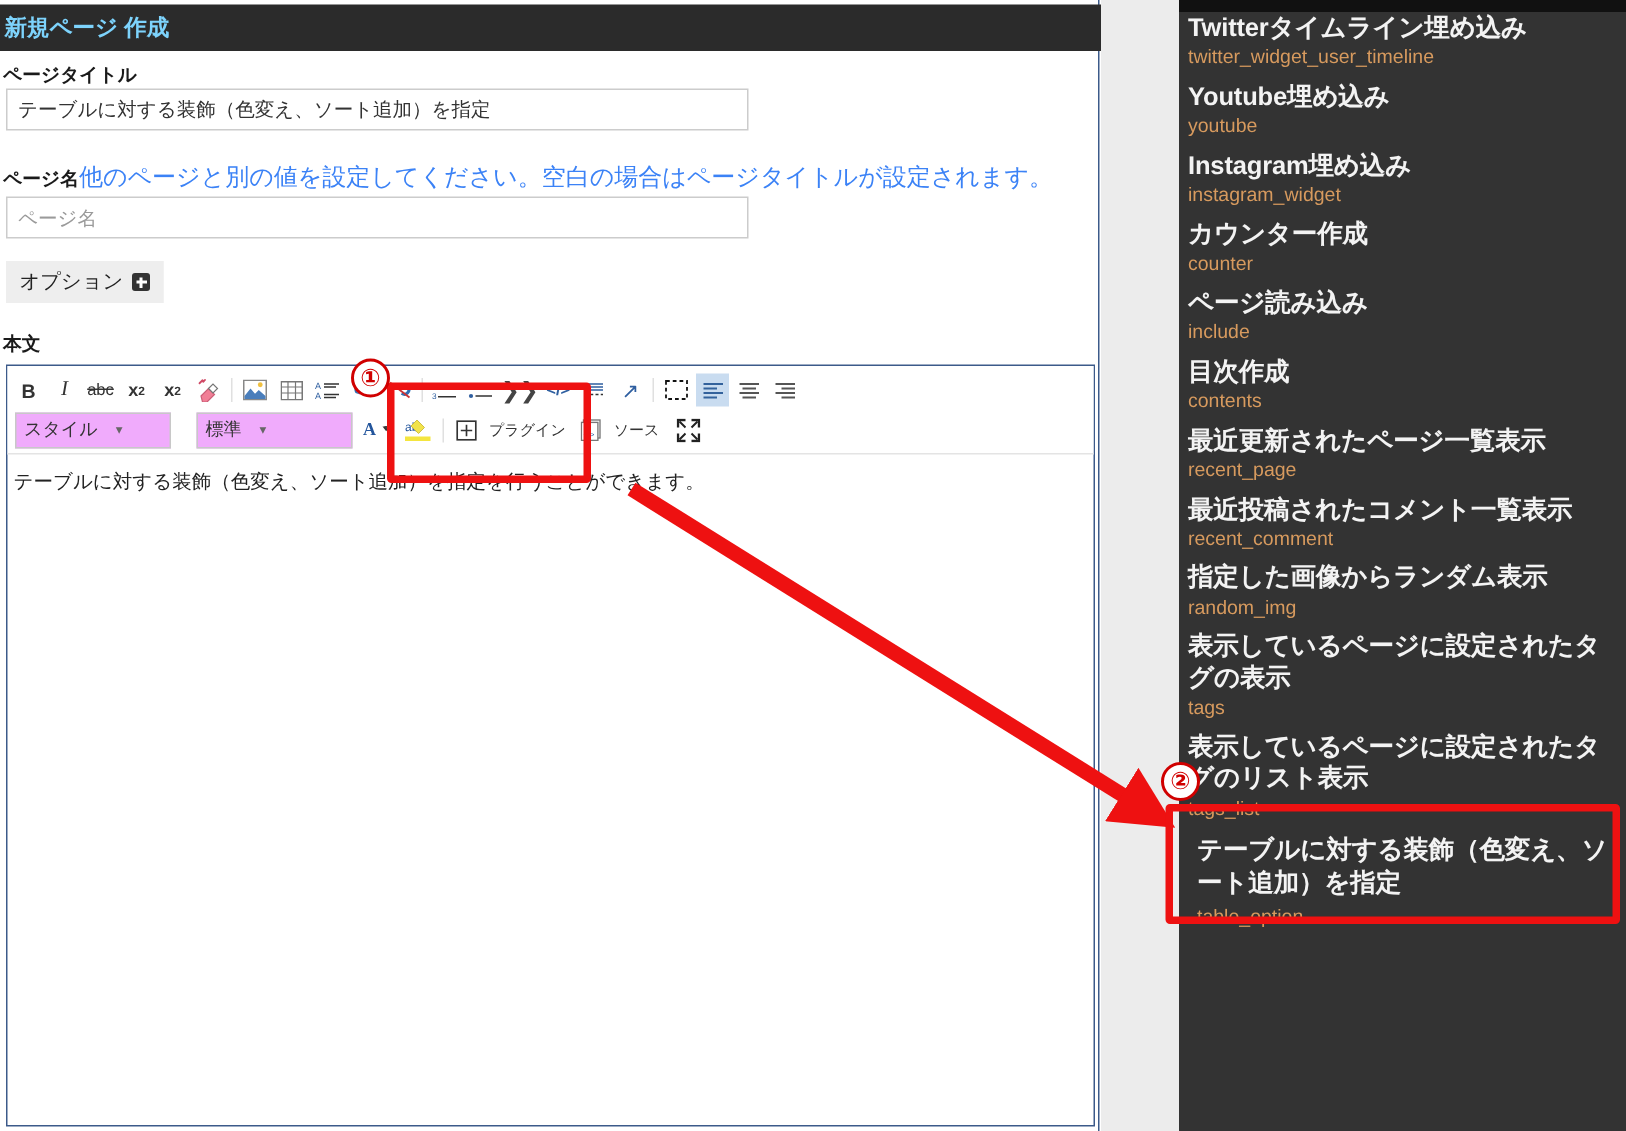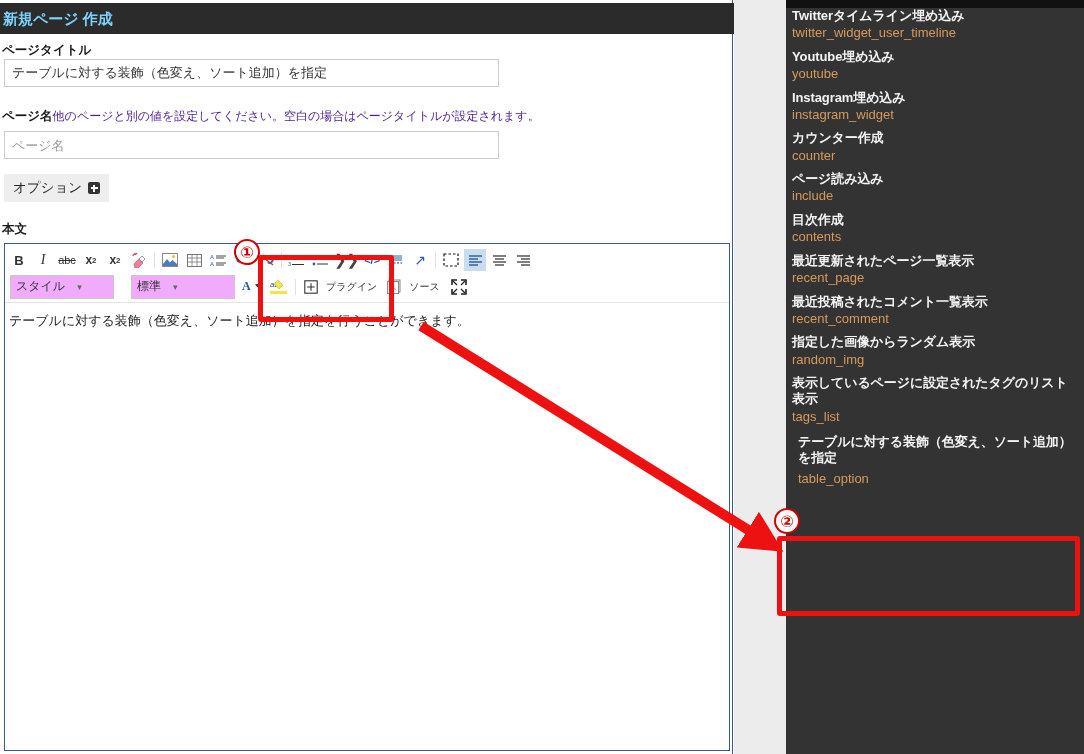--- a/index.html
+++ b/index.html
@@ -34,22 +34,22 @@
 
   .field-label {
     position: absolute;
     font-size: 12.5px;
     font-weight: bold;
     color: #1a1a1a;
     white-space: nowrap;
   }
   .field-label .hint {
     font-weight: normal;
-    color: #4c1d95;
-    font-size: 12px;
+    color: #3b82f6;
+    font-size: 16px;
     text-align: right;
   }
 
   .text-input {
     position: absolute;
     left: 4px;
     width: 495px;
     height: 28px;
     border: 1px solid #cccccc;
     background: #ffffff;
@@ -153,21 +153,21 @@
     width: 298px; height: 754px;
     background: #333333;
     box-sizing: border-box;
     padding: 0 6px;
     overflow: hidden;
   }
   .sb-topbar { height: 8px; background: #111111; margin: 0 -6px; }
   .sb-item { margin-bottom: 7px; cursor: pointer; }
   .sb-title {
     color: #f3f3f3;
-    font-size: 13px;
+    font-size: 17px;
     font-weight: bold;
     line-height: 1.25;
     letter-spacing: -0.1px;
   }
   .sb-code {
     color: #d79a5e;
     font-size: 13px;
     line-height: 1.35;
     font-family: "Liberation Sans", "DejaVu Sans", sans-serif;
   }
@@ -407,20 +407,24 @@
       <div class="sb-title">最近更新されたページ一覧表示</div>
       <div class="sb-code">recent_page</div>
     </div>
     <div class="sb-item">
       <div class="sb-title">最近投稿されたコメント一覧表示</div>
       <div class="sb-code">recent_comment</div>
     </div>
     <div class="sb-item">
       <div class="sb-title">指定した画像からランダム表示</div>
       <div class="sb-code">random_img</div>
+    </div>
+    <div class="sb-item">
+      <div class="sb-title">表示しているページに設定されたタグの表示</div>
+      <div class="sb-code">tags</div>
     </div>
     <div class="sb-item" style="margin-bottom:5px;">
       <div class="sb-title">表示しているページに設定されたタグのリスト表示</div>
       <div class="sb-code">tags_list</div>
     </div>
     <div class="sb-item" style="margin-top:9px;padding-left:6px;">
       <div class="sb-title">テーブルに対する装飾（色変え、ソート追加）を指定</div>
       <div class="sb-code" style="margin-top:3px;">table_option</div>
     </div>
   </div>

